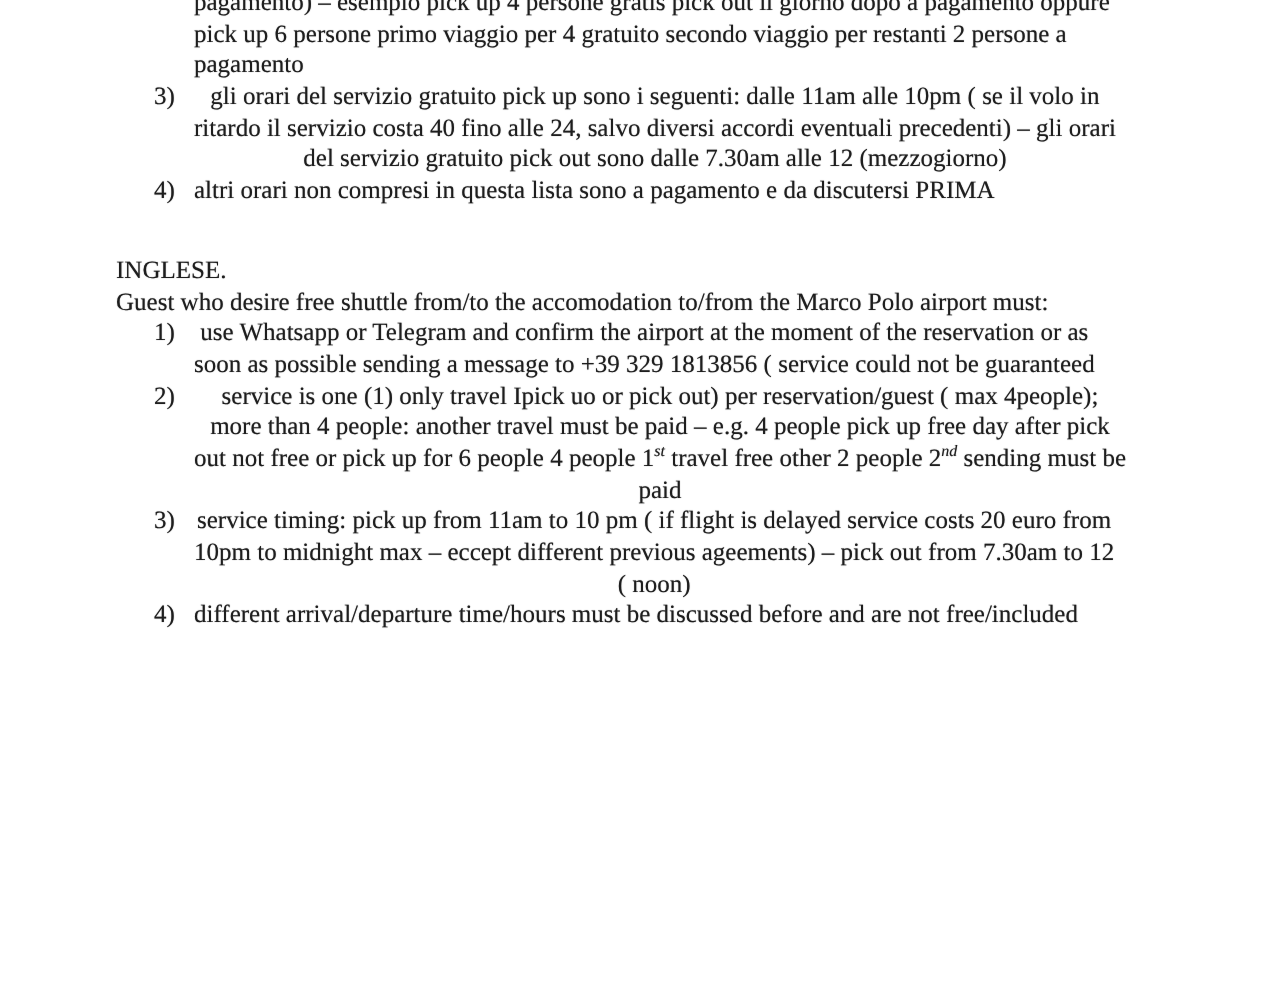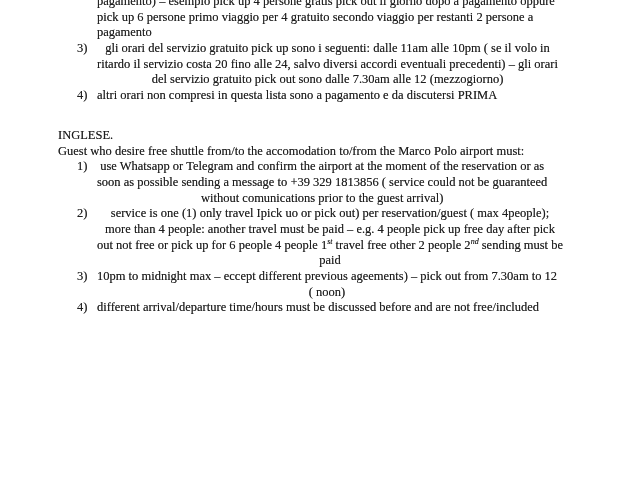--- a/index.html
+++ b/index.html
@@ -63,21 +63,21 @@
     <div class="hang">
       <div class="line">pagamento) – esempio pick up 4 persone gratis pick out il giorno dopo a pagamento oppure</div>
       <div class="line">pick up 6 persone primo viaggio per 4 gratuito secondo viaggio per restanti 2 persone a</div>
       <div class="line">pagamento</div>
     </div>
 
     <div class="li">
       <span class="num">3)</span>
       <div class="li-text">
         <div class="line">gli orari del servizio gratuito pick up sono i seguenti: dalle 11am alle 10pm ( se il volo in</div>
-        <div class="line">ritardo il servizio costa 20 fino alle 24, salvo diversi accordi eventuali precedenti) – gli orari</div>
+        <div class="line">ritardo il servizio costa 40 fino alle 24, salvo diversi accordi eventuali precedenti) – gli orari</div>
         <div class="line">del servizio gratuito pick out sono dalle 7.30am alle 12 (mezzogiorno)</div>
       </div>
     </div>
 
     <div class="li">
       <span class="num">4)</span>
       <div class="li-text">
         <div class="line">altri orari non compresi in questa lista sono a pagamento e da discutersi PRIMA</div>
       </div>
     </div>
@@ -87,37 +87,37 @@
 
   <section>
     <div class="para">INGLESE.</div>
     <div class="para">Guest who desire free shuttle from/to the accomodation to/from the Marco Polo airport must:</div>
 
     <div class="li">
       <span class="num">1)</span>
       <div class="li-text">
         <div class="line">use Whatsapp or Telegram and confirm the airport at the moment of the reservation or as</div>
         <div class="line">soon as possible sending a message to +39 329 1813856 ( service could not be guaranteed</div>
-        <div class="line">without comunications prior to the guest arrival)</div>
       </div>
     </div>
 
     <div class="li">
       <span class="num">2)</span>
       <div class="li-text">
         <div class="line">service is one (1) only travel Ipick uo or pick out) per reservation/guest ( max 4people);</div>
         <div class="line">more than 4 people: another travel must be paid – e.g. 4 people pick up free day after pick</div>
         <div class="line"><span>out not free or pick up for 6 people 4 people 1</span><sup>st</sup><span> travel free other 2 people 2</span><sup>nd</sup><span> sending must be</span></div>
         <div class="line">paid</div>
       </div>
     </div>
 
     <div class="li">
       <span class="num">3)</span>
       <div class="li-text">
+        <div class="line">service timing: pick up from 11am to 10 pm ( if flight is delayed service costs 20 euro from</div>
         <div class="line">10pm to midnight max – eccept different previous ageements) – pick out from 7.30am to 12</div>
         <div class="line">( noon)</div>
       </div>
     </div>
 
     <div class="li">
       <span class="num">4)</span>
       <div class="li-text">
         <div class="line">different arrival/departure time/hours must be discussed before and are not free/included</div>
       </div>

